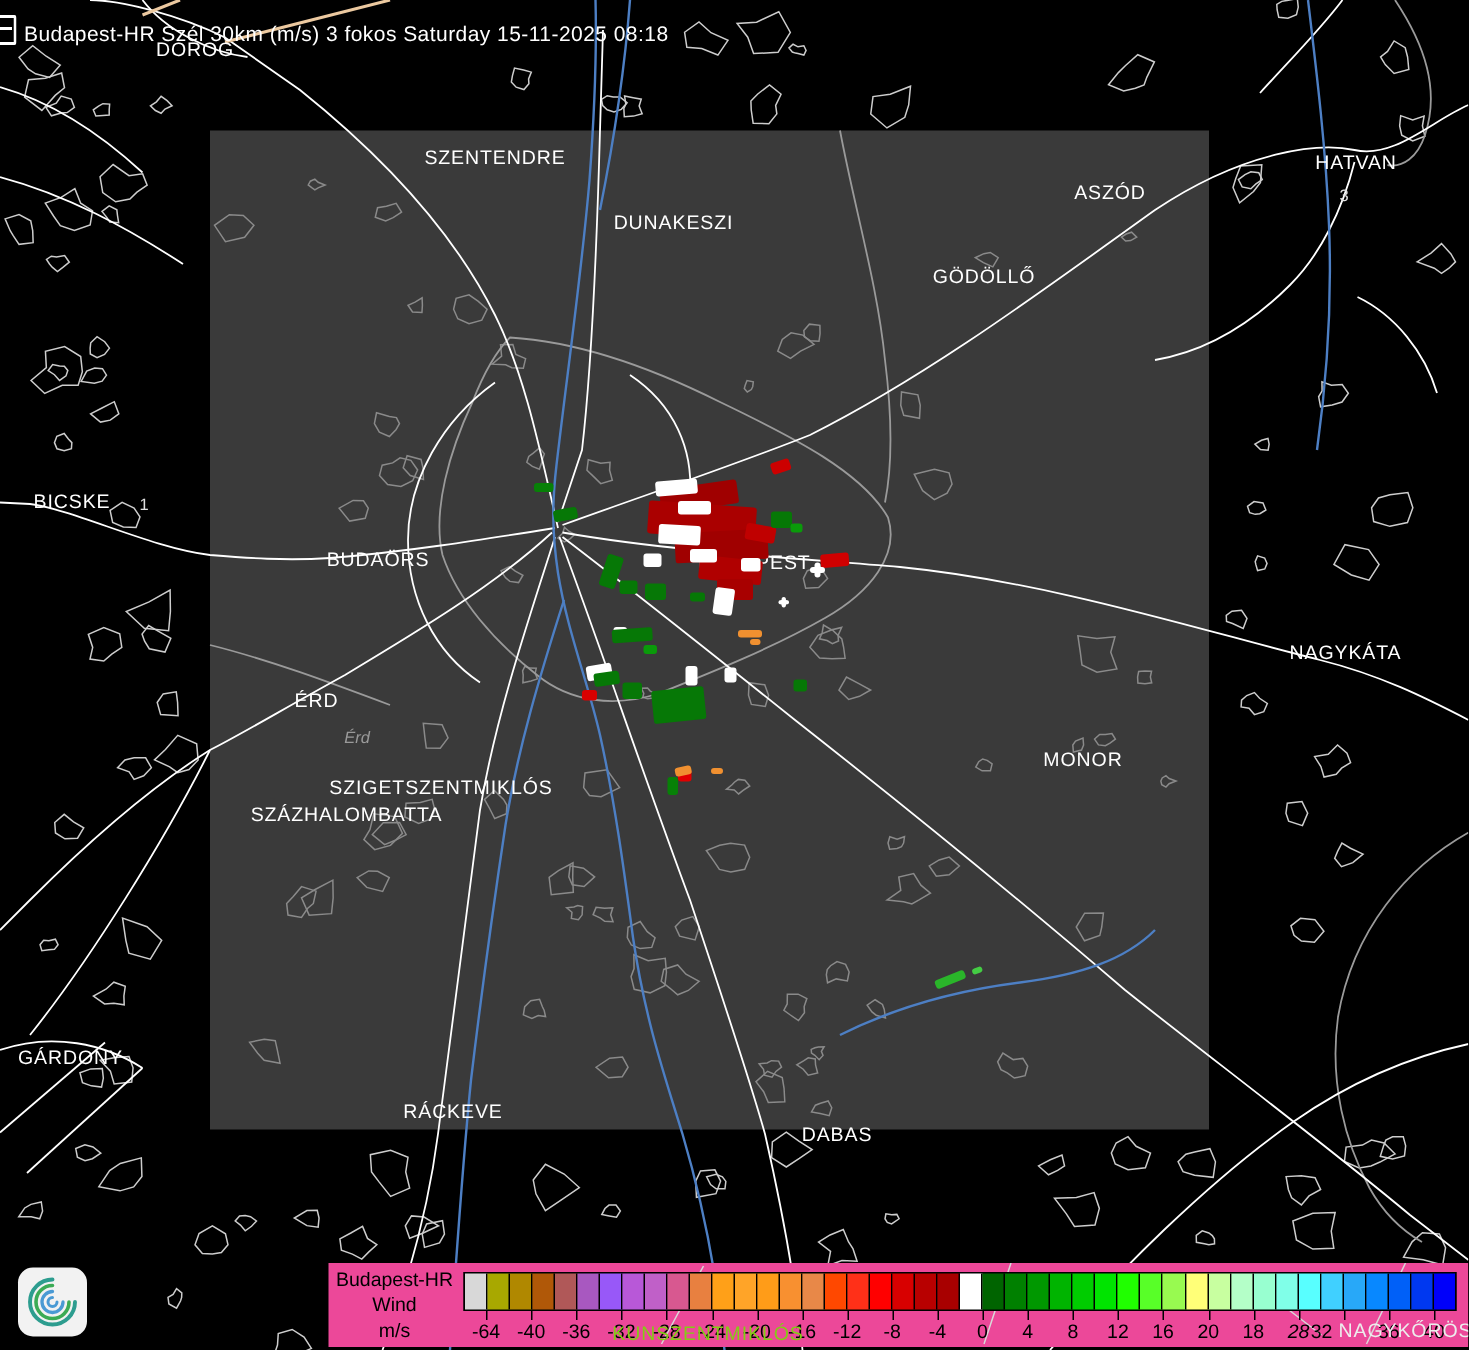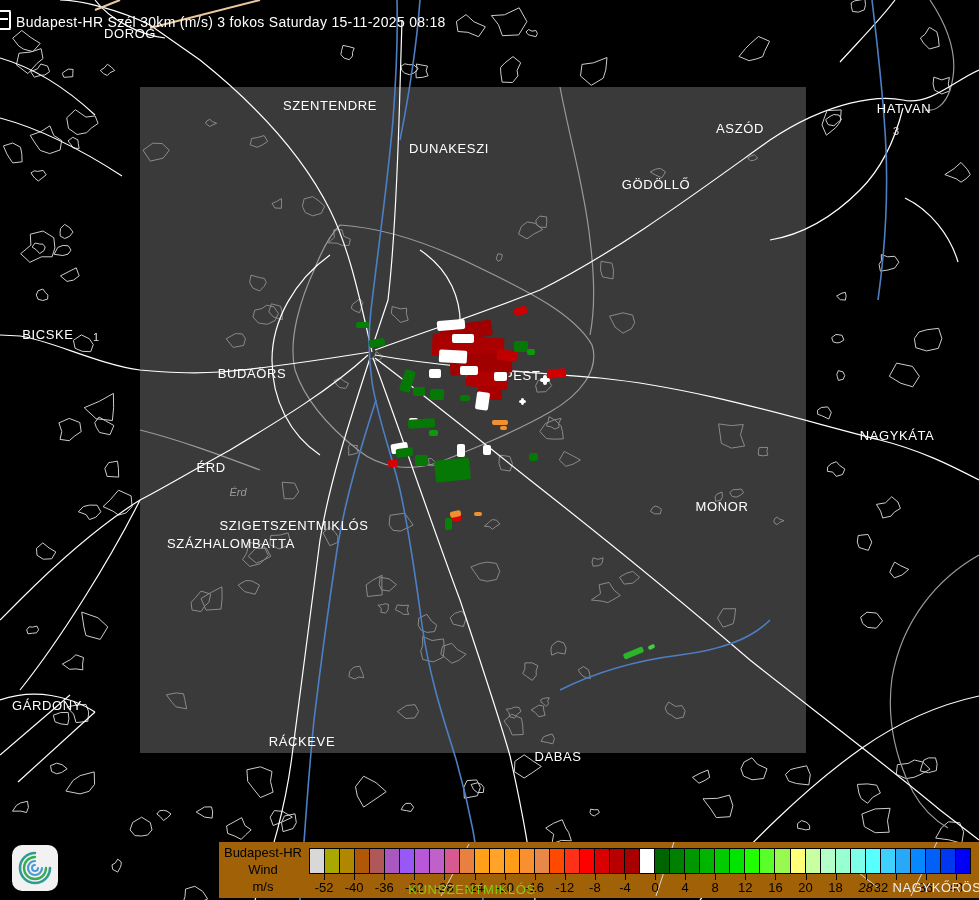--- a/index.html
+++ b/index.html
@@ -11,21 +11,21 @@
   .map-label{position:absolute;transform:translate(-50%,-50%);color:#fff;font-size:13px;
              letter-spacing:.6px;white-space:nowrap;}
   .small-label{position:absolute;transform:translate(-50%,-50%);font-size:11px;white-space:nowrap;}
   
   .title-bar{position:absolute;left:0;top:10px;z-index:7;display:flex;align-items:flex-end;gap:5px;
              color:#fff;font-size:14px;letter-spacing:.3px;}
   .title-glyph{width:12px;height:16px;border:2px solid #fff;border-left:none;border-radius:2px;
                margin-left:-3px;position:relative;}
   .title-glyph::after{content:"";position:absolute;left:1px;right:1px;top:6px;border-top:2px solid #fff;}
   
-  .legend{position:absolute;left:219px;top:842px;width:760px;height:56px;background:#a16207;z-index:5;}
+  .legend{position:absolute;left:219px;top:842px;width:760px;height:56px;background:#ec4899;z-index:5;}
   .legend-deco{position:absolute;left:0;top:0;}
   .legend-caption{position:absolute;left:0;top:2px;width:88px;text-align:center;color:#000;
                   font-size:13px;line-height:17px;}
   .colorbar{position:absolute;left:90px;top:6px;width:662px;height:26px;display:flex;
             border:1px solid #000;box-sizing:border-box;background:#000;}
   .colorbar .cell{flex:1 1 0;border-right:1px solid #000;}
   .colorbar .cell:last-child{border-right:none;}
   .tick{position:absolute;top:32px;width:1px;height:6px;background:#000;}
   .tick-num{position:absolute;top:38px;transform:translateX(-50%);color:#000;font-size:13px;}
   
@@ -386,21 +386,21 @@
         <div class="cell" style="background: rgb(88, 255, 255);"></div>
         <div class="cell" style="background: rgb(64, 208, 255);"></div>
         <div class="cell" style="background: rgb(40, 168, 248);"></div>
         <div class="cell" style="background: rgb(8, 136, 255);"></div>
         <div class="cell" style="background: rgb(0, 96, 248);"></div>
         <div class="cell" style="background: rgb(0, 56, 240);"></div>
         <div class="cell" style="background: rgb(0, 0, 250);"></div>
       </div>
     <div id="legend-ticks">
         <div class="tick" style="left: 105.045px;"></div>
-        <div class="tick-num" style="left: 105.045px;">-52</div>
+        <div class="tick-num" style="left: 105.045px;">-64</div>
         <div class="tick" style="left: 135.136px;"></div>
         <div class="tick-num" style="left: 135.136px;">-40</div>
         <div class="tick" style="left: 165.227px;"></div>
         <div class="tick-num" style="left: 165.227px;">-36</div>
         <div class="tick" style="left: 195.318px;"></div>
         <div class="tick-num" style="left: 195.318px;">-32</div>
         <div class="tick" style="left: 225.409px;"></div>
         <div class="tick-num" style="left: 225.409px;">-28</div>
         <div class="tick" style="left: 255.5px;"></div>
         <div class="tick-num" style="left: 255.5px;">-24</div>

